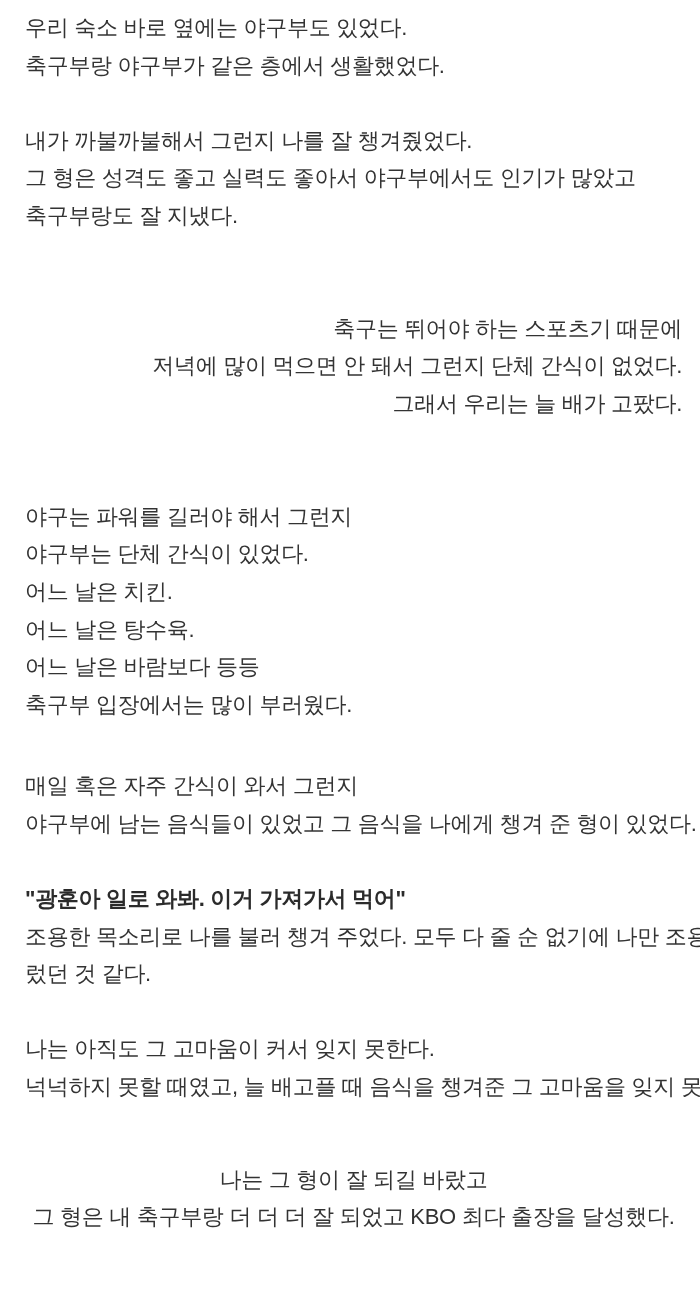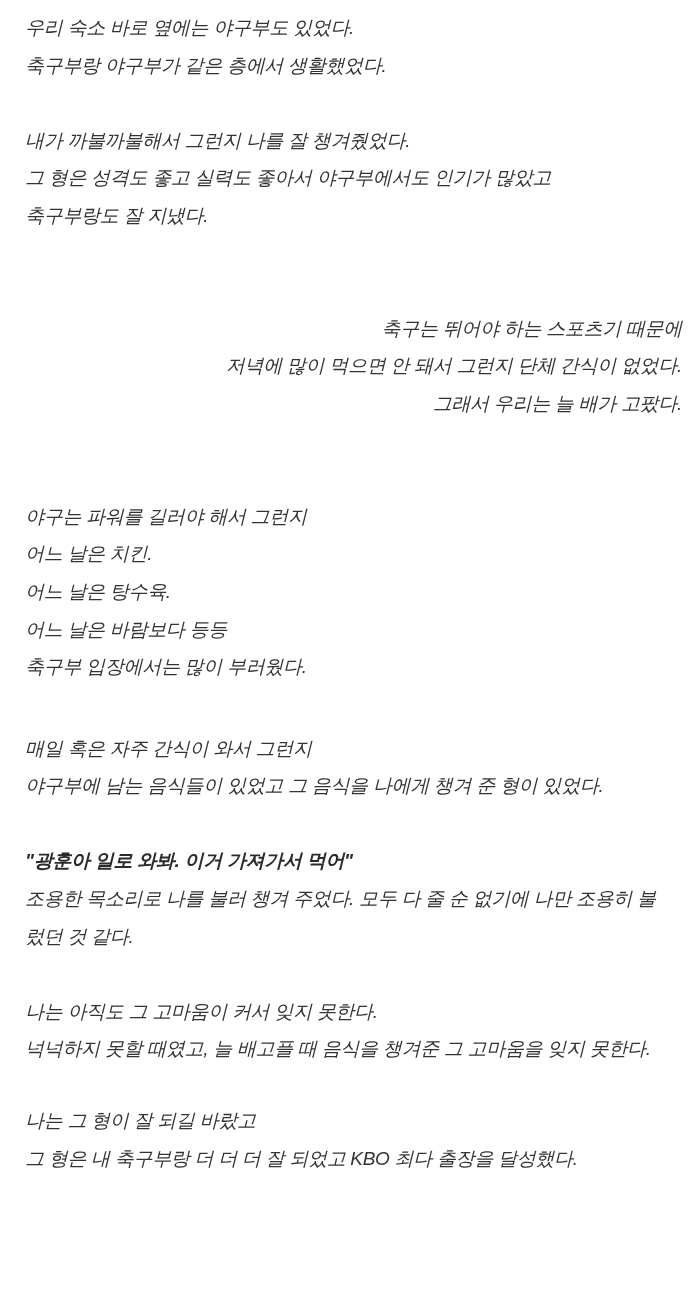--- a/index.html
+++ b/index.html
@@ -8,26 +8,25 @@
     height: 1292px;
     background: #ffffff;
     overflow: hidden;
     font-family: "Liberation Sans", "DejaVu Sans", sans-serif;
   }
   .post {
     padding: 9px 18px 0 25px;
   }
   .para { margin: 0; }
   .line {
-    font-size: 19px;
+    font-size: 22px;
     line-height: 37.6px;
     color: #333333;
     letter-spacing: -0.3px;
     white-space: nowrap;
-    font-style: italic;
   }
   .line.bold { font-weight: 700; color: #2b2b2b; }
 </style>
 </head>
 <body>
 
 <div class="post" id="post-root">
     <div class="para" style="margin-bottom: 37.6px;">
       <div class="line">우리 숙소 바로 옆에는 야구부도 있었다.</div>
       <div class="line">축구부랑 야구부가 같은 층에서 생활했었다.</div>
@@ -37,35 +36,36 @@
       <div class="line">그 형은 성격도 좋고 실력도 좋아서 야구부에서도 인기가 많았고</div>
       <div class="line">축구부랑도 잘 지냈다.</div>
     </div>
     <div class="para" style="margin-bottom: 75.2px; text-align: right;">
       <div class="line">축구는 뛰어야 하는 스포츠기 때문에</div>
       <div class="line">저녁에 많이 먹으면 안 돼서 그런지 단체 간식이 없었다.</div>
       <div class="line">그래서 우리는 늘 배가 고팠다.</div>
     </div>
     <div class="para" style="margin-bottom: 44px;">
       <div class="line">야구는 파워를 길러야 해서 그런지</div>
+      <div class="line">야구부는 단체 간식이 있었다.</div>
       <div class="line">어느 날은 치킨.</div>
       <div class="line">어느 날은 탕수육.</div>
       <div class="line">어느 날은 바람보다 등등</div>
       <div class="line">축구부 입장에서는 많이 부러웠다.</div>
     </div>
     <div class="para" style="margin-bottom: 37.6px;">
       <div class="line">매일 혹은 자주 간식이 와서 그런지</div>
       <div class="line">야구부에 남는 음식들이 있었고 그 음식을 나에게 챙겨 준 형이 있었다.</div>
     </div>
     <div class="para" style="margin-bottom: 37.6px;">
       <div class="line bold">"광훈아 일로 와봐. 이거 가져가서 먹어"</div>
       <div class="line">조용한 목소리로 나를 불러 챙겨 주었다. 모두 다 줄 순 없기에 나만 조용히 불</div>
       <div class="line">렀던 것 같다.</div>
     </div>
-    <div class="para" style="margin-bottom: 34px;">
+    <div class="para" style="margin-bottom: 55px;">
       <div class="line">나는 아직도 그 고마움이 커서 잊지 못한다.</div>
       <div class="line">넉넉하지 못할 때였고, 늘 배고플 때 음식을 챙겨준 그 고마움을 잊지 못한다.</div>
     </div>
-    <div class="para" style="margin-bottom: 4px;">
+    <div class="para" style="margin-bottom: 4px; text-align: center;">
       <div class="line">나는 그 형이 잘 되길 바랐고</div>
       <div class="line">그 형은 내 축구부랑 더 더 더 잘 되었고 KBO 최다 출장을 달성했다.</div>
     </div>
   </div>
 
 </body></html>

